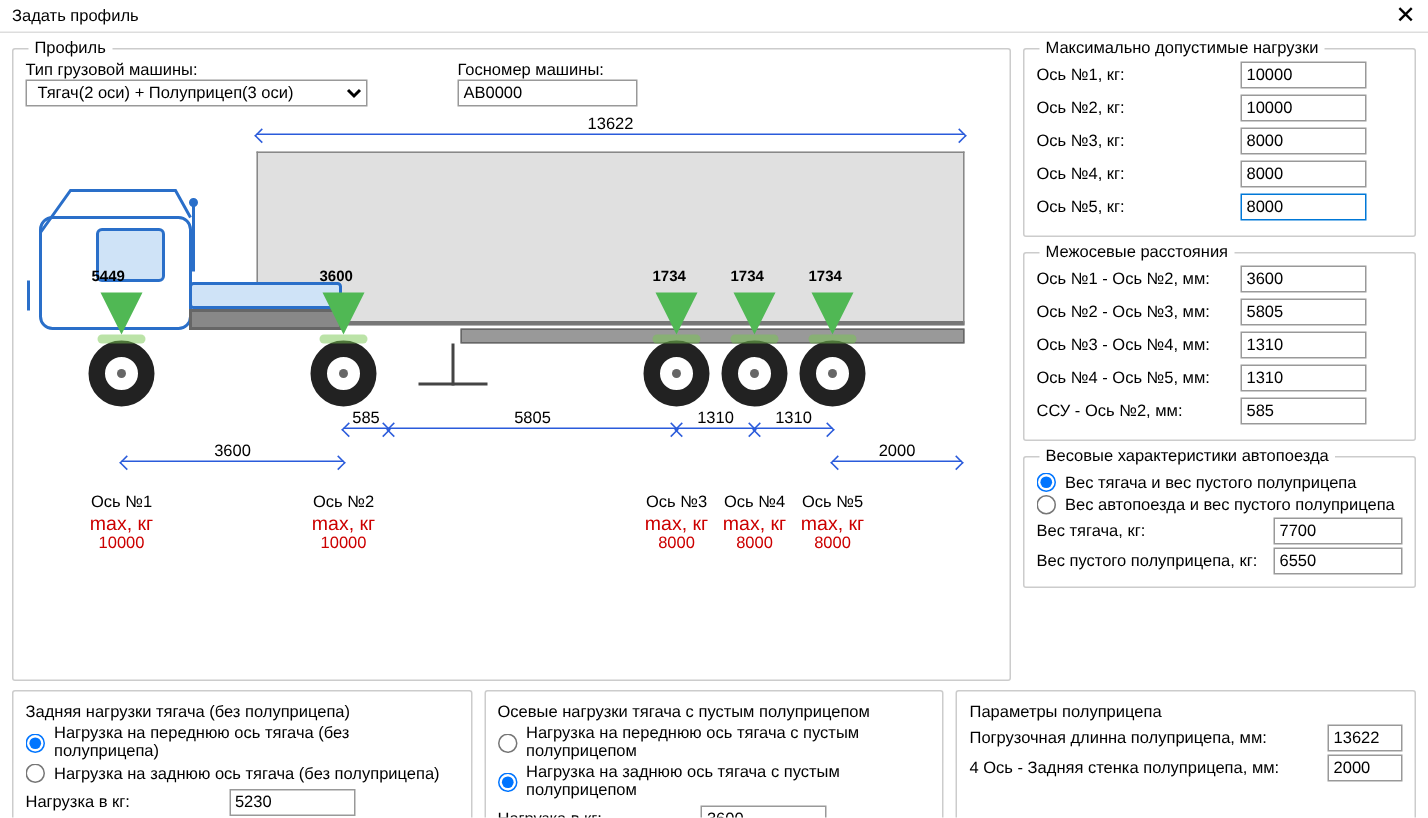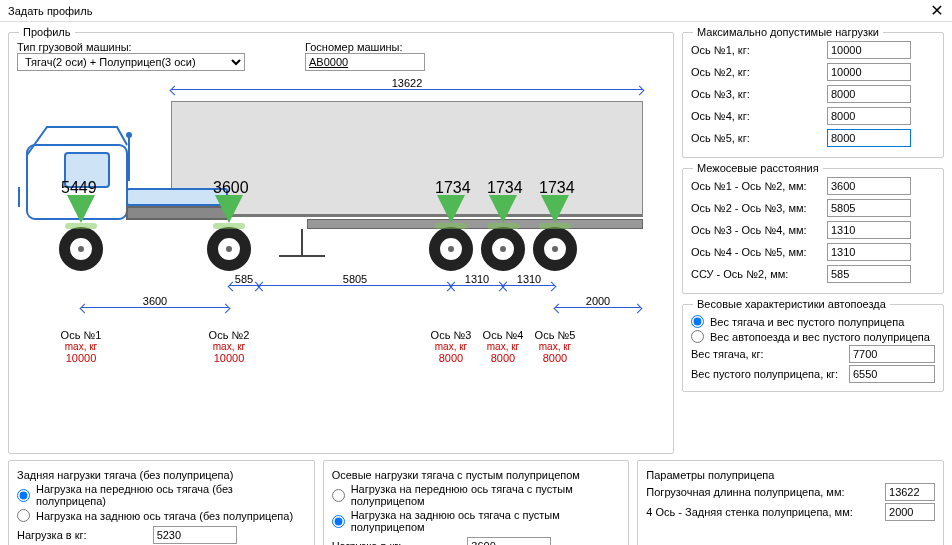--- a/index.html
+++ b/index.html
@@ -17,33 +17,33 @@
   input[type=text] { width: 84px; }
   .input-full { width: 95px; }
   .right-col .row label { width: 130px; }
   .diagram { position: relative; width: 640px; height: 310px; margin-top: 6px; }
   .diagram-top { display: flex; gap: 60px; }
   .radio-row { display: flex; align-items: center; gap: 6px; margin: 2px 0; }
   .footer-row { display: flex; gap: 8px; padding: 0 8px; }
   .footer-group { border: 1px solid #ccc; border-radius: 2px; padding: 8px 8px 6px; position: relative; flex: 1; margin-top: 4px; }
   .footer-right { width: 262px; }
   .axle-label { position: absolute; font-size: 11px; text-align: center; width: 64px; }
-  .axle-label .max { color: #c00; font-size: 10px; }
+  .axle-label .max { color: #c00; font-size: 13px; }
   .axle-label .val { color: #c00; font-size: 11px; font-weight: normal; }
   .axle-label .name { color: #000; } 
   .dim-arrow { position: absolute; border-top: 1px solid #2a5bdb; }
   .dim-arrow::before, .dim-arrow::after { content: ""; position: absolute; top: -3px; width: 6px; height: 6px; border: 1px solid #2a5bdb; border-width: 0 0 1px 1px; }
   .dim-arrow::before { left: 0; transform: rotate(45deg); }
   .dim-arrow::after { right: 0; transform: rotate(-135deg); }
   .dim-val { position: absolute; transform: translateX(-50%); font-size: 11px; color: #000; }
   .wheel { position: absolute; width: 44px; height: 44px; border-radius: 50%; background: #fff; border: 11px solid #222; display:flex; align-items:center; justify-content:center; }
   .wheel::after { content:""; width:6px; height:6px; border-radius:50%; background:#666; }
   .load-arrow { position: absolute; width: 0; height: 0; border-left: 14px solid transparent; border-right: 14px solid transparent; border-top: 28px solid #4caf50; filter: brightness(1.05); }
   .load-flare { position:absolute; width:32px; height:6px; background: rgba(120,200,80,.5); border-radius:3px; }
-  .load-label { position:absolute; font-weight:normal; font-size:16px; }
+  .load-label { position:absolute; font-weight:bold; font-size:10px; }
   .trailer-box { position:absolute; background: #e0e0e0; border: 1px solid #888; border-bottom: 3px solid #777; }
   .param-row { display:flex; align-items:center; gap:4px; margin: 2px 0; }
   .param-row label { flex: 1; }
   .param-row input { width:86px; }
   .truck-svg { position:absolute; left:0; top:0 }
 </style>
 </head>
 <body>
 
 <div class="titlebar">
@@ -59,21 +59,21 @@
 
       <div class="diagram-top">
         <div>
           <div>Тип грузовой машины:</div>
           <select style="width:228px;">
             <option>Тягач(2 оси) + Полуприцеп(3 оси)</option>
           </select>
         </div>
         <div>
           <div>Госномер машины:</div>
-          <input type="text" style="width: 120px; text-decoration: underline;" value="AB0000">
+          <input type="text" style="width: 120px;" value="AB0000">
         </div>
       </div>
 
       <div class="diagram">
 
         <div class="dim-arrow" style="left:154px; top:12px; width:472px;"></div>
         <div class="dim-val" style="left:390px; top:0px;">13622</div>
 
         <div class="trailer-box" style="left:154px; top:24px; width:472px; height:116px;"></div>
 

